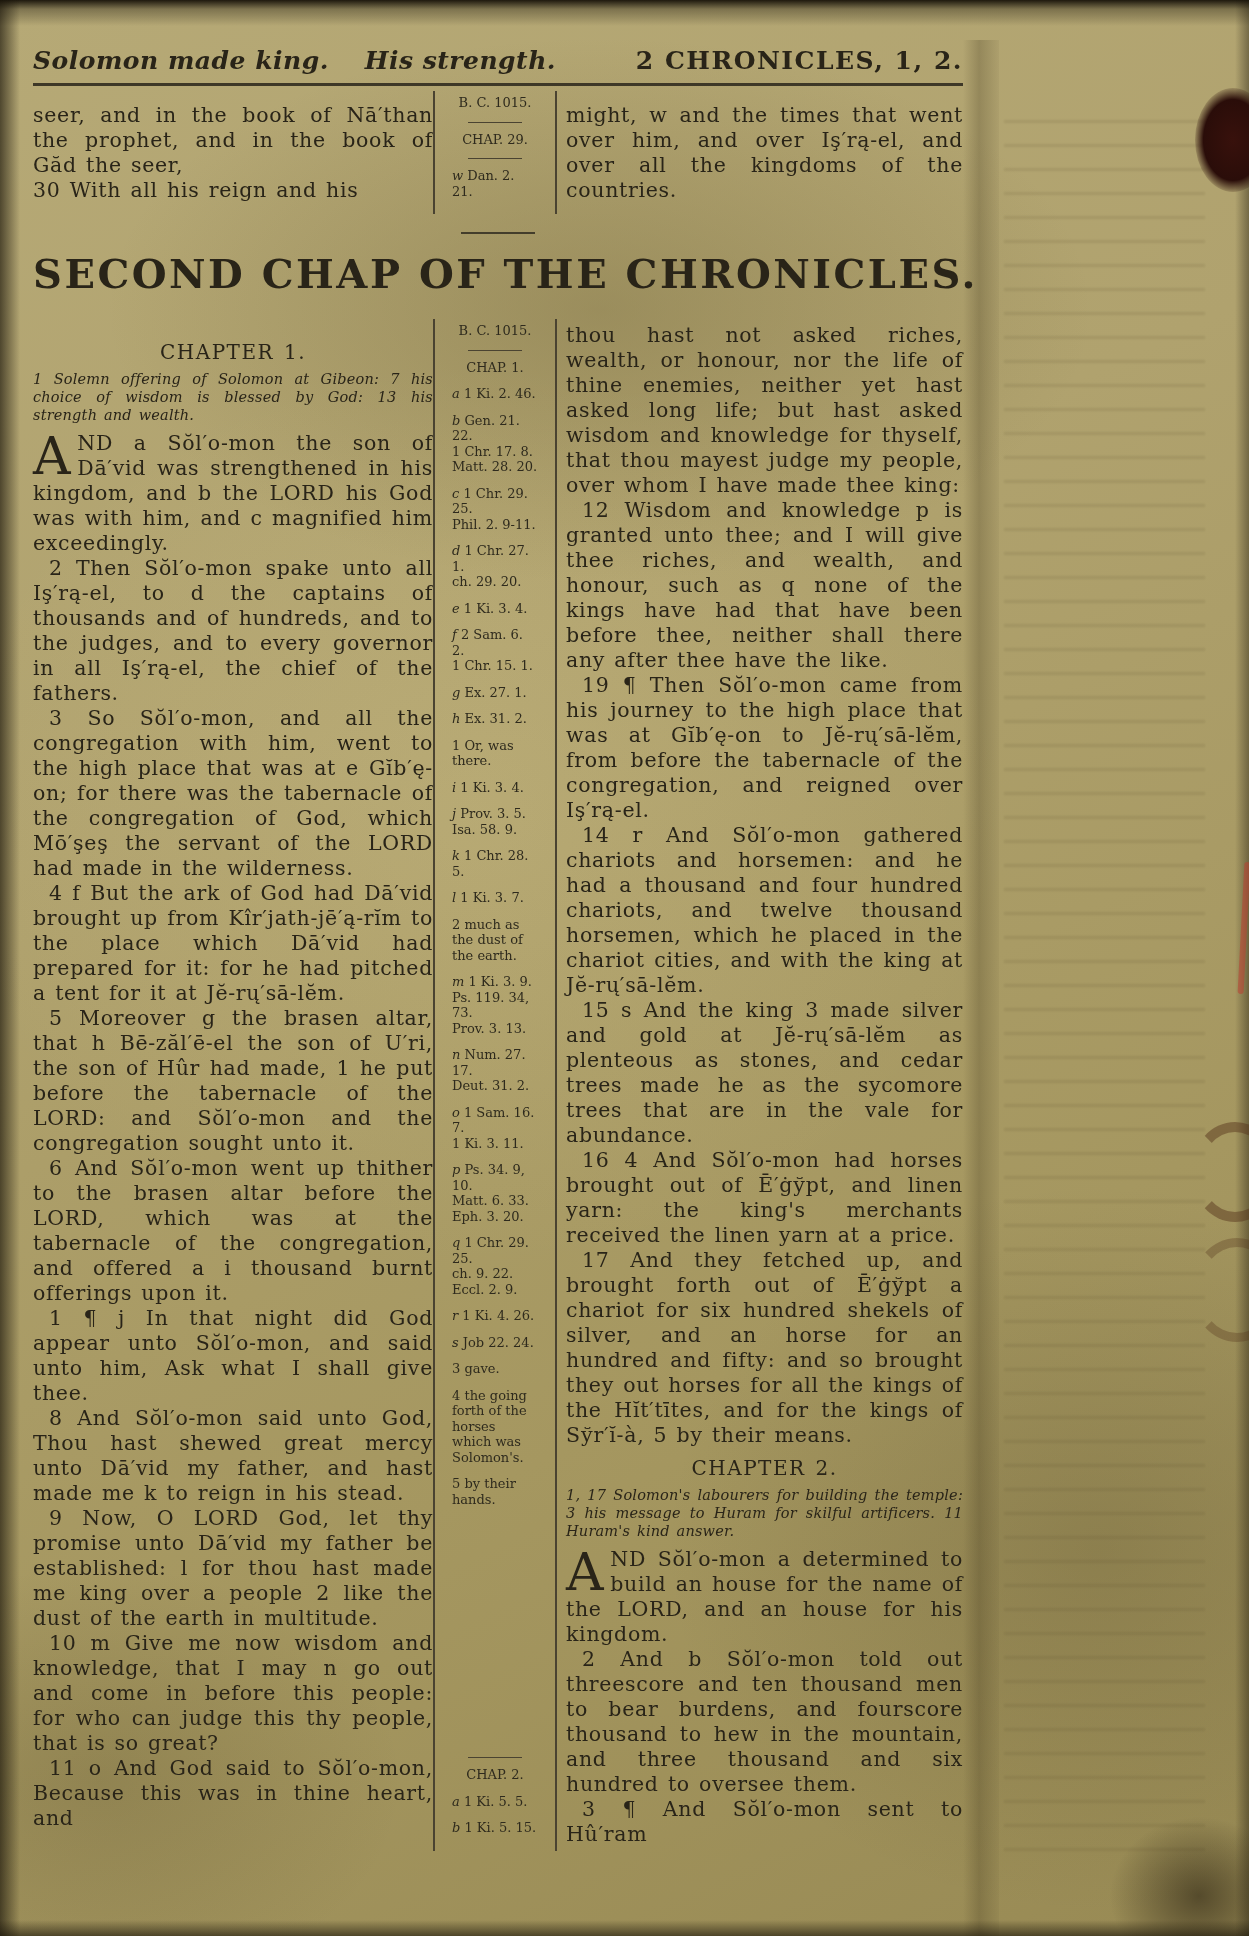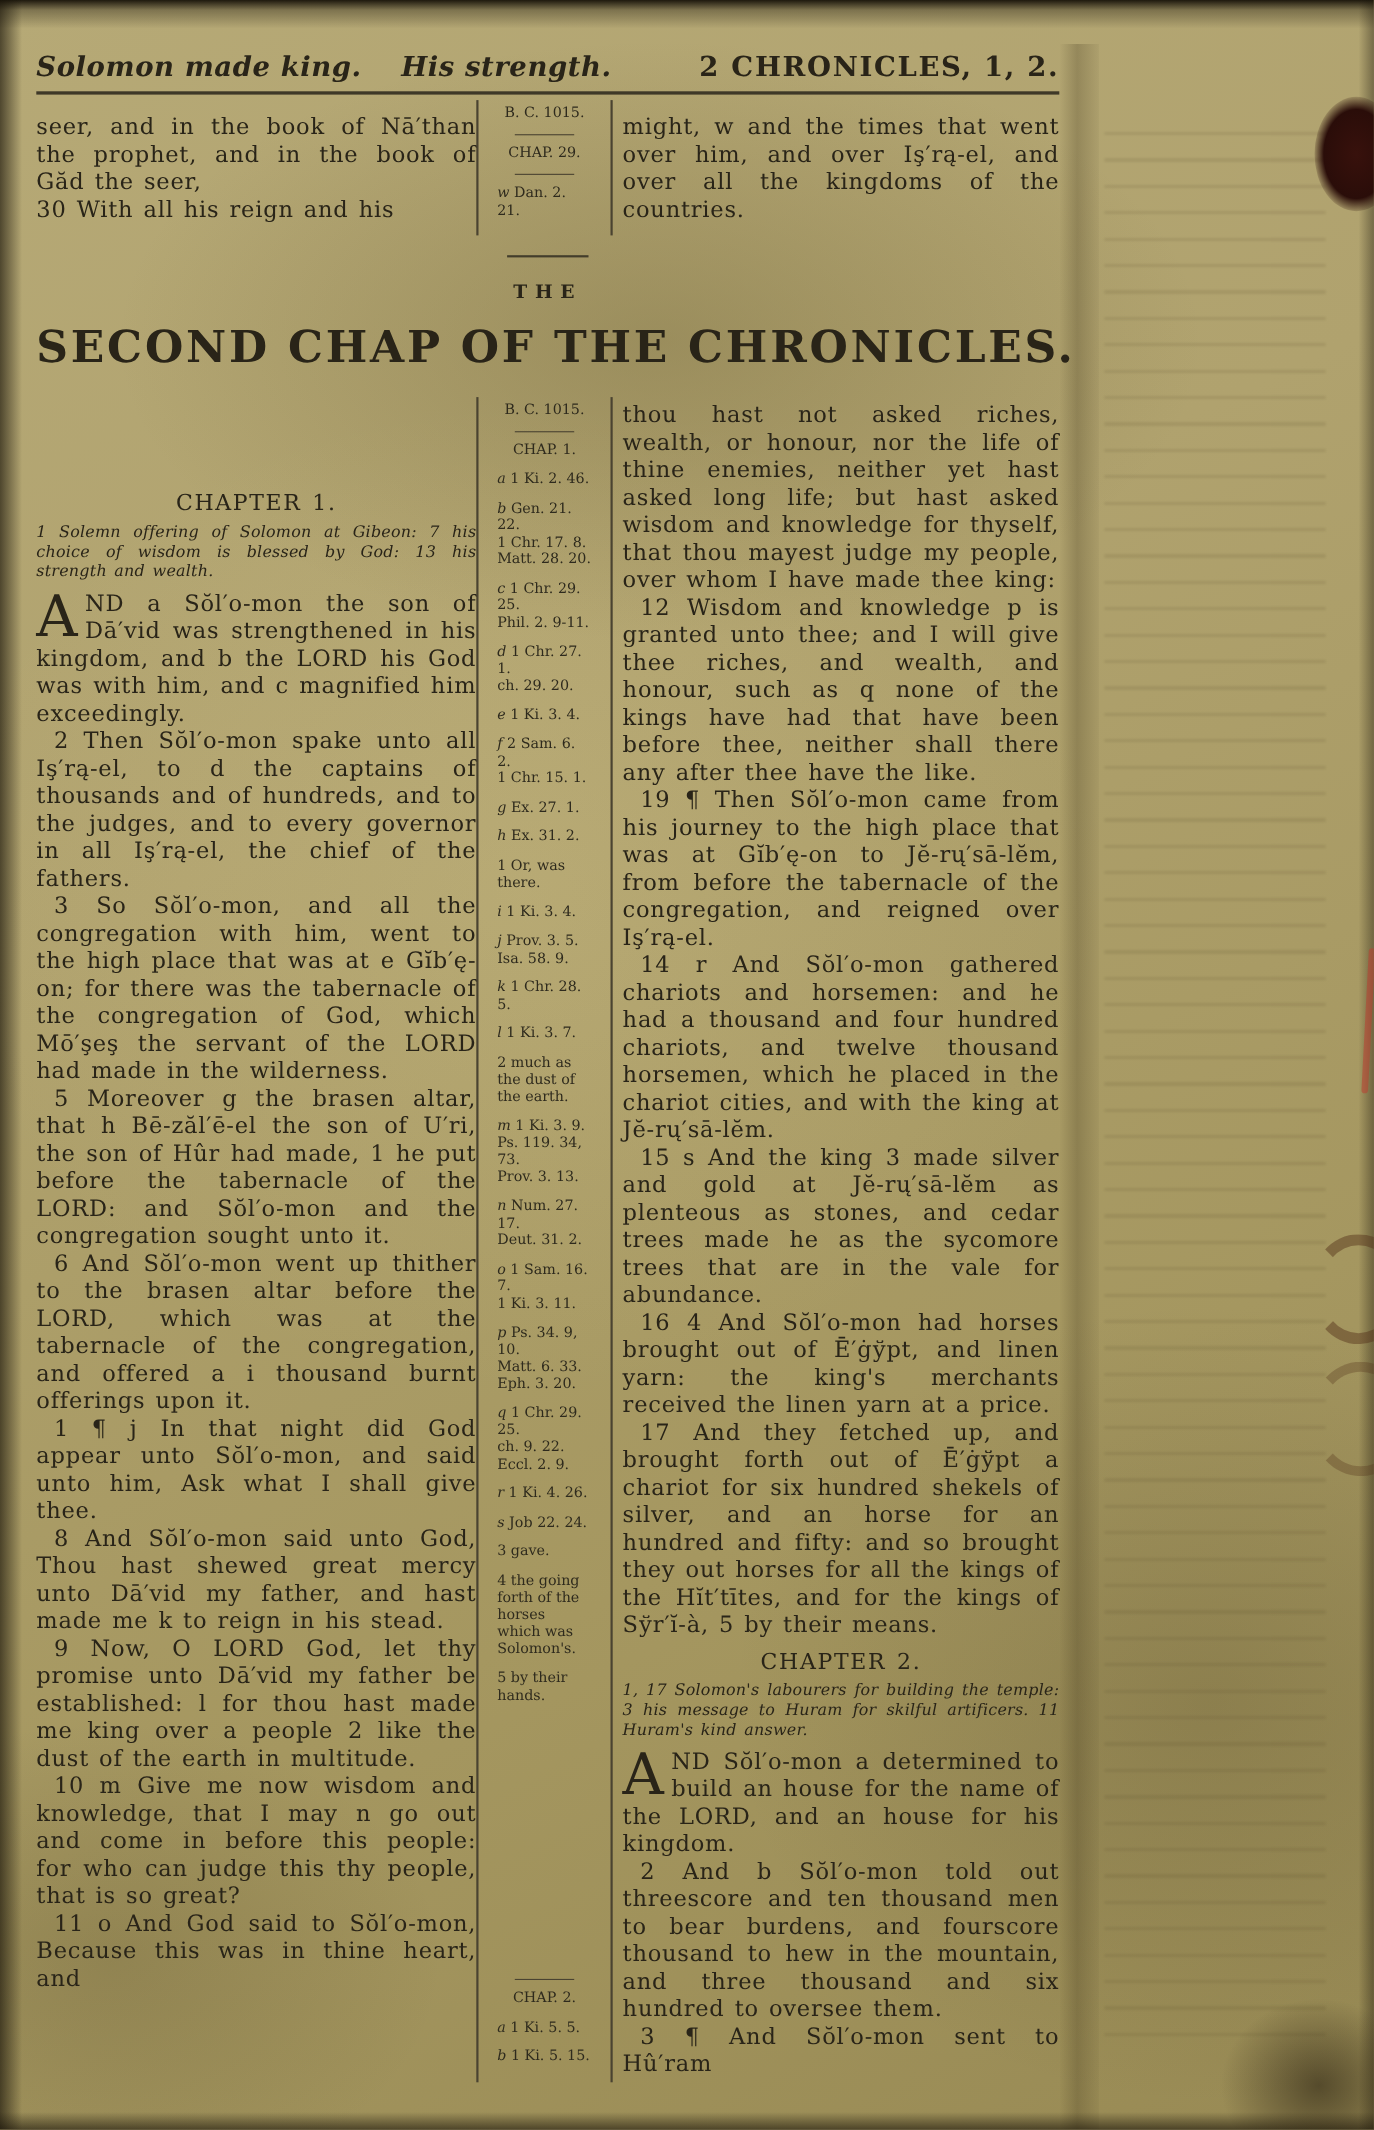--- a/index.html
+++ b/index.html
@@ -127,31 +127,31 @@
         <div class="ref c">CHAP. 29.</div>
         <div class="ref-rule"></div>
         <div class="ref lettered">w Dan. 2. 21.</div>
       </div>
       <div class="col-right body-text">
         <p>might, w and the times that went over him, and over Iş′rą-el, and over all the kingdoms of the countries.</p>
       </div>
     </div>
 
     <div class="section-divider"></div>
-    <div class="kicker">THE</div>
     <h1 class="book-title">SECOND CHAP OF THE CHRONICLES.</h1>
 
     <div class="cols main-section">
 
       <div class="col-left body-text">
         <h2 class="chapter-heading">CHAPTER 1.</h2>
         <p class="summary">1 Solemn offering of Solomon at Gibeon: 7 his choice of wisdom is blessed by God: 13 his strength and wealth.</p>
         <p class="verse first"><span class="dropcap">A</span><span>ND a Sŏl′o-mon the son of Dā′vid was strengthened in his kingdom, and b the LORD his God was with him, and c magnified him exceedingly.</span></p>
         <p class="verse">2 Then Sŏl′o-mon spake unto all Iş′rą-el, to d the captains of thousands and of hundreds, and to the judges, and to every governor in all Iş′rą-el, the chief of the fathers.</p>
         <p class="verse">3 So Sŏl′o-mon, and all the congregation with him, went to the high place that was at e Gĭb′ę-on; for there was the tabernacle of the congregation of God, which Mō′şeş the servant of the LORD had made in the wilderness.</p>
+        <p class="verse">4 f But the ark of God had Dā′vid brought up from Kîr′jath-jē′ą-rĭm to the place which Dā′vid had prepared for it: for he had pitched a tent for it at Jĕ-rų′sā-lĕm.</p>
         <p class="verse">5 Moreover g the brasen altar, that h Bē-zăl′ē-el the son of U′ri, the son of Hûr had made, 1 he put before the tabernacle of the LORD: and Sŏl′o-mon and the congregation sought unto it.</p>
         <p class="verse">6 And Sŏl′o-mon went up thither to the brasen altar before the LORD, which was at the tabernacle of the congregation, and offered a i thousand burnt offerings upon it.</p>
         <p class="verse">1 ¶ j In that night did God appear unto Sŏl′o-mon, and said unto him, Ask what I shall give thee.</p>
         <p class="verse">8 And Sŏl′o-mon said unto God, Thou hast shewed great mercy unto Dā′vid my father, and hast made me k to reign in his stead.</p>
         <p class="verse">9 Now, O LORD God, let thy promise unto Dā′vid my father be established: l for thou hast made me king over a people 2 like the dust of the earth in multitude.</p>
         <p class="verse">10 m Give me now wisdom and knowledge, that I may n go out and come in before this people: for who can judge this thy people, that is so great?</p>
         <p class="verse">11 o And God said to Sŏl′o-mon, Because this was in thine heart, and</p>
       </div>
 
       <div class="col-refs">

